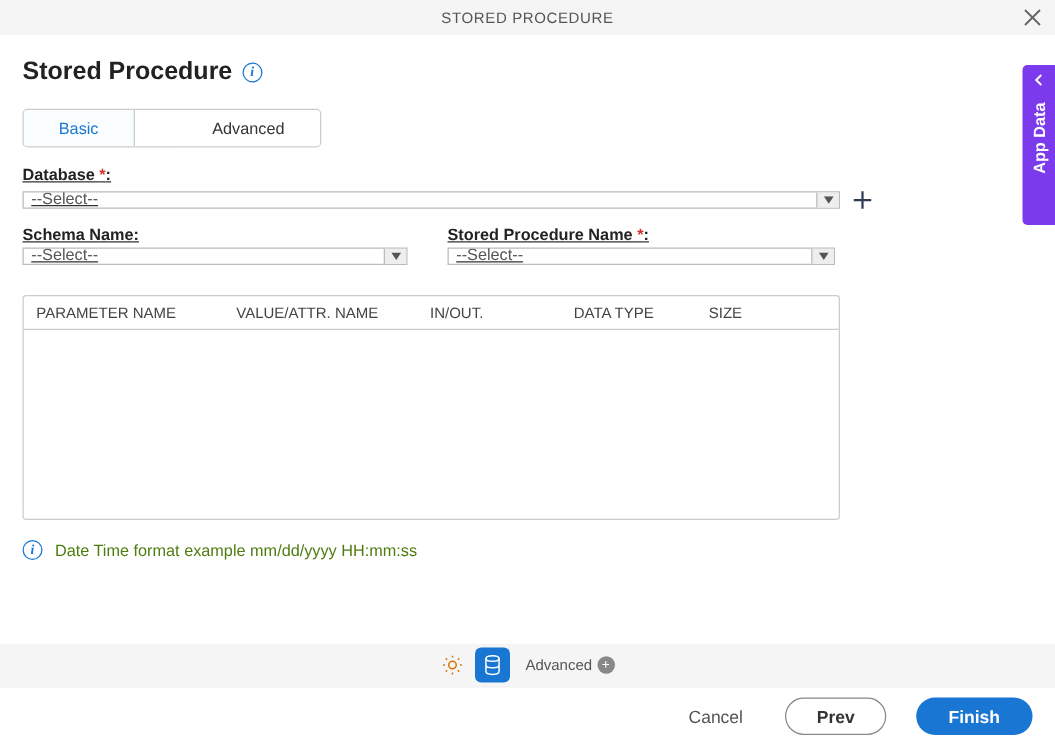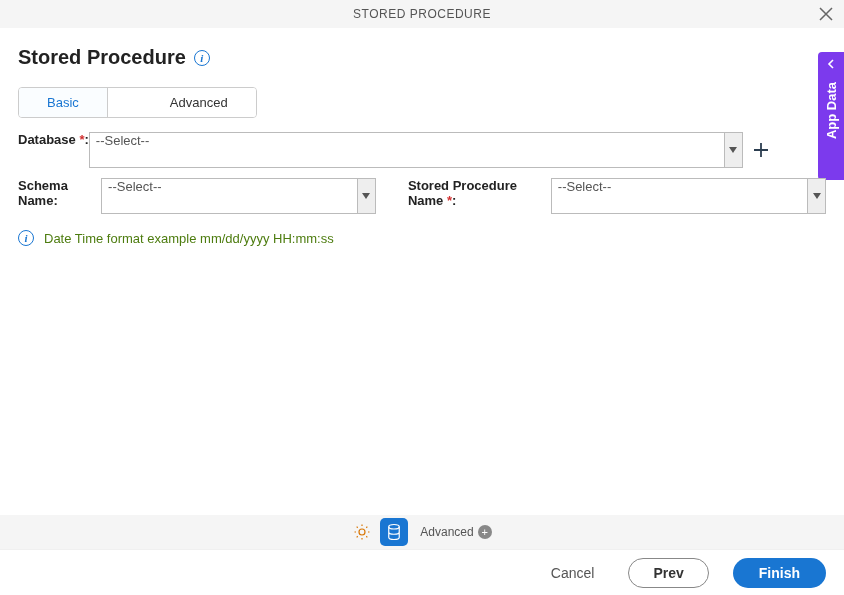--- a/index.html
+++ b/index.html
@@ -17,27 +17,27 @@
   .title-row { display: flex; align-items: center; gap: 8px; margin-bottom: 18px; }
   .page-title { font-size: 20px; font-weight: 700; color: #222; }
   .info-circle { width:16px; height:16px; border:1.5px solid #1976d2; border-radius:50%; display:inline-flex; align-items:center; justify-content:center; color:#1976d2; font-size:11px; font-weight:700; font-style:italic; font-family: Georgia, serif; }
   
   .tabs { display: flex; border:1px solid #ccc; border-radius:4px; width: fit-content; margin-bottom: 14px; overflow:hidden;gap:34px;}
   .tab { padding: 7px 28px; font-size: 13px; cursor: pointer; background:#fff; }
   .tab.active { color: #1976d2; border-right:1px solid #ccc; background:#fafdff;}
   .tab:not(.active){ color:#333;}
   
   .form-row { display: flex; gap: 32px; margin-bottom: 10px; }
-  .form-group { display: flex; flex-direction: row; }
+  .form-group { display: flex; flex-direction: column; text-decoration: underline; }
   .fg-full { flex: 1; }
   .label { font-size: 13px; font-weight: 700; color: #222; margin-bottom: 3px; }
   .req { color: #d32f2f; }
   
   .select-wrap { display:flex; align-items:center; gap:8px;}
-  .select { height: 36px; border:1px solid #bbb; display:flex; align-items:flex-start; background:#fff; font-size:13px; color:#555; position:relative; }
+  .select { height: 14px; border:1px solid #bbb; display:flex; align-items:flex-end; background:#fff; font-size:13px; color:#555; position:relative; }
   .select .sel-text { flex:1; padding-left:6px;}
   .select .sel-btn { width:18px; height:100%; background:#eee; border-left:1px solid #bbb; display:flex; align-items:center; justify-content:center; }
   .select .sel-btn svg { fill:#555; }
   .database-select { width: 654px; }
   .schema-select { width: 308px; }
   .sp-select { width: 310px; }
   
   .plus-icon { color:#2c3e50; font-size:16px; cursor:pointer; display:flex; align-items:center; justify-content:center; width:20px; height:20px;}
   
   .table-wrap { border:1px solid #ccc; border-radius:3px; margin-top:24px; height: 180px; overflow:hidden; width:654px;}
@@ -128,20 +128,29 @@
         <span class="sel-text">--Select--</span>
         <span class="sel-btn">
             <svg width="8" height="6" viewBox="0 0 8 6">
               <path d="M0 0 L8 0 L4 6 Z"></path>
             </svg>
           </span>
       </div>
     </div>
   </div>
 
+  <div class="table-wrap">
+    <div class="table-head">
+      <span class="th th1">PARAMETER NAME</span>
+      <span class="th th2">VALUE/ATTR. NAME</span>
+      <span class="th th3">IN/OUT.</span>
+      <span class="th th4">DATA TYPE</span>
+      <span class="th th5">SIZE</span>
+    </div>
+  </div>
 
   <div class="hint-row">
     <span class="info-circle">i</span>
     <span class="hint-text">Date Time format example mm/dd/yyyy HH:mm:ss</span>
   </div>
 </div>
 
 <div class="bottom-bar1">
   <span class="gear-icon">
     <svg width="18" height="18" viewBox="0 0 24 24">

